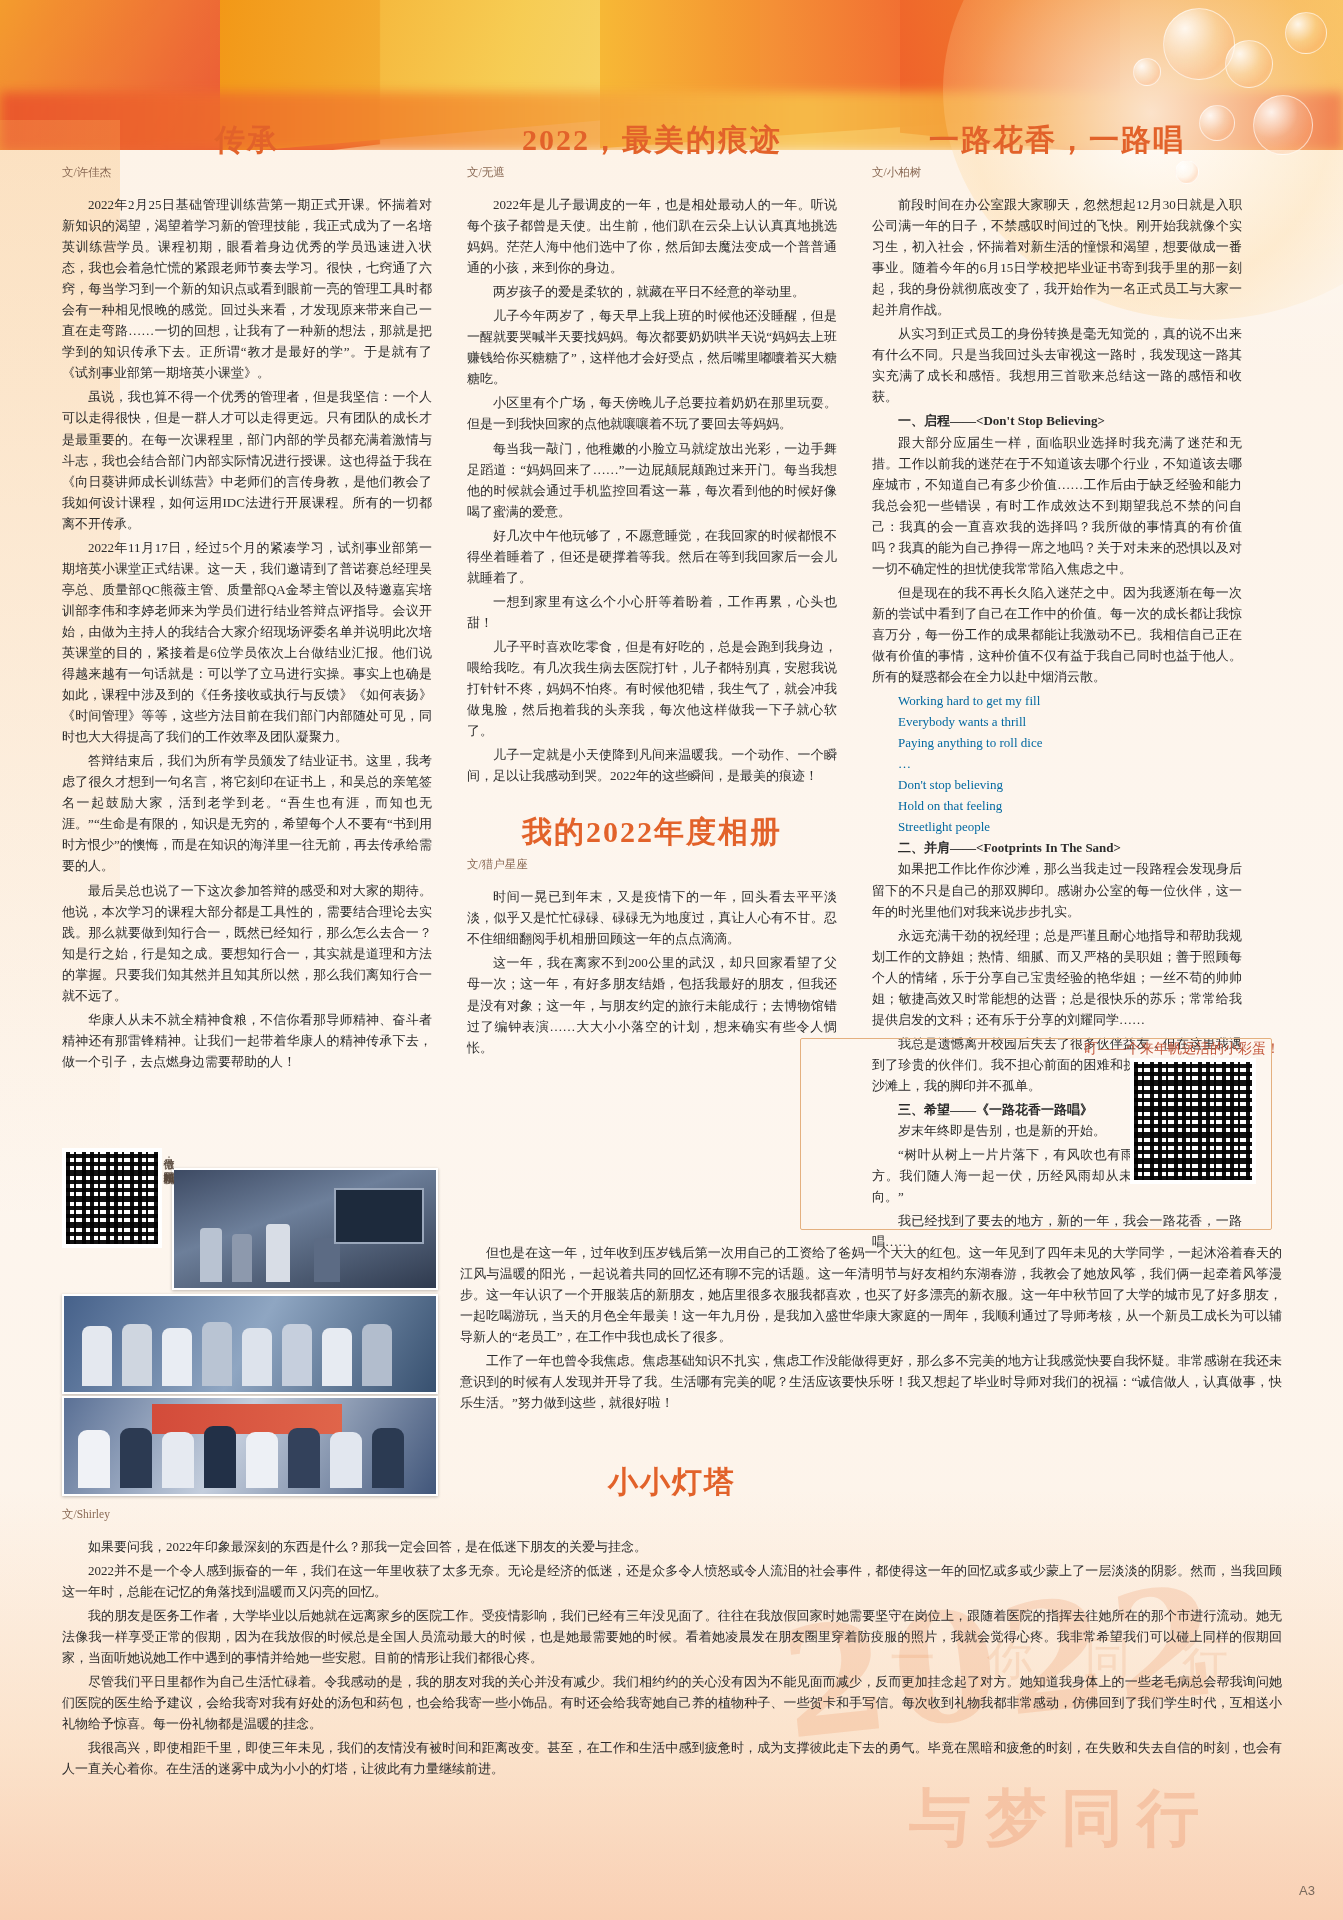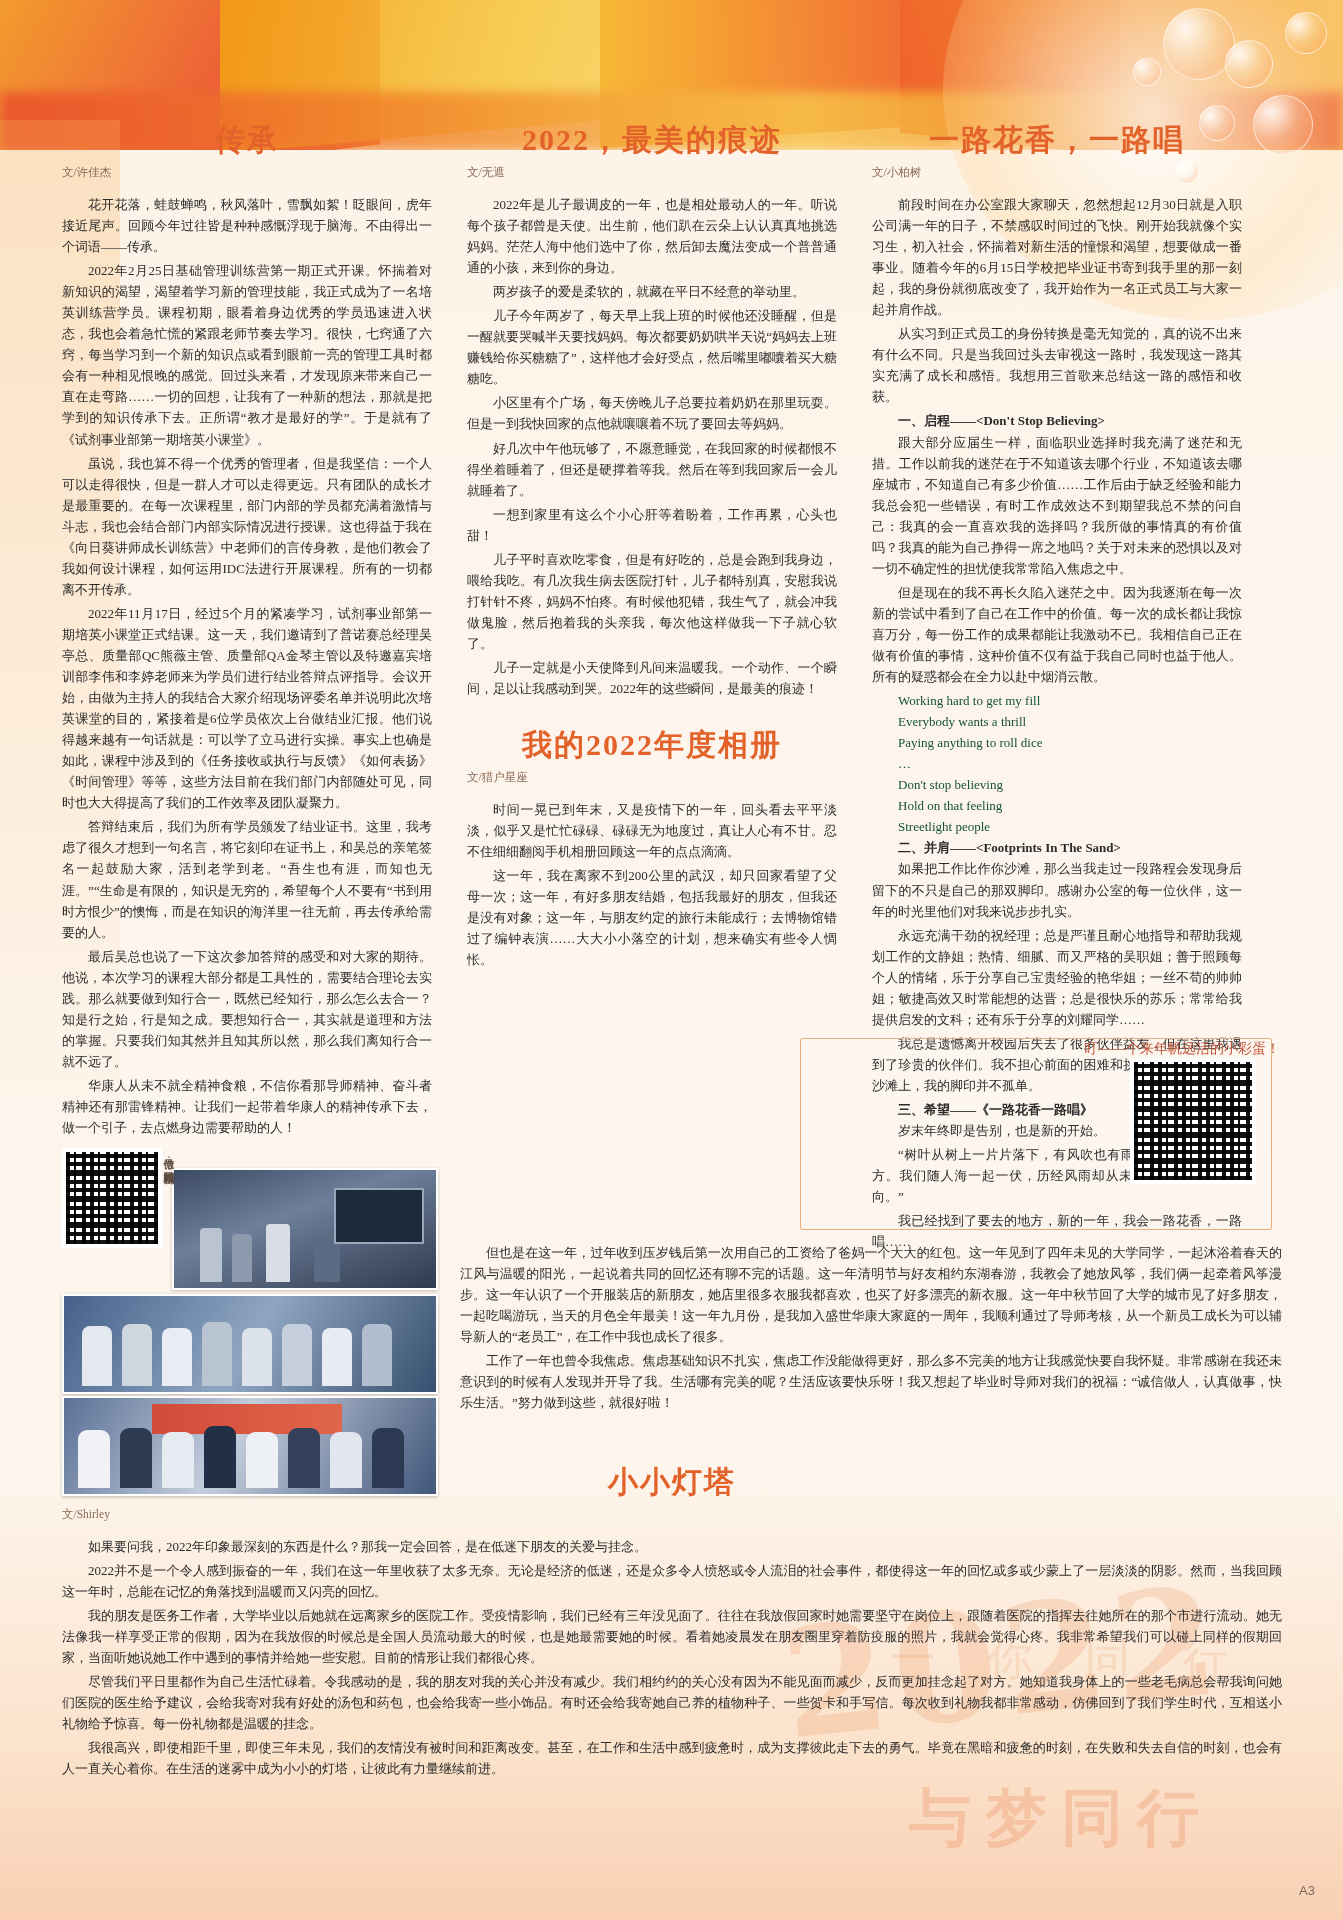--- a/index.html
+++ b/index.html
@@ -49,21 +49,21 @@
 
   
   .sheet{position:absolute;left:0;top:0;width:1343px;height:1920px;}
   .cols{position:absolute;left:62px;top:120px;width:1220px;}
   .col{width:370px;float:left;}
   .col.mid{margin-left:35px;}
   .col.right{margin-left:35px;}
   h1.title{font-size:30px;color:#e2622a;text-align:center;margin:0 0 4px;font-weight:700;letter-spacing:2px;}
   .byline{text-align:left;font-size:11.5px;color:#8a6a55;margin:0 0 14px;}
   p.body{font-size:13px;line-height:1.62;color:#2b2b2b;margin:0 0 3px;text-indent:2em;text-align:justify;}
-  .song{font-size:13px;line-height:1.62;color:#14532d;margin:0;text-indent:2em;}
+  .song{font-size:13px;line-height:1.62;color:#0369a1;margin:0;text-indent:2em;}
   .sec{font-size:13px;line-height:1.62;color:#2b2b2b;margin:0;text-indent:2em;font-weight:700;}
 
   
   .photos{position:absolute;left:62px;top:1168px;width:372px;}
   .ph{position:absolute;border:2px solid #fff;box-shadow:0 1px 3px rgba(0,0,0,.25);}
   .ph1{left:110px;top:0;width:262px;height:118px;
     background:linear-gradient(160deg,#3d4a63,#6d7f9a 40%,#2f3a4e);}
   .ph2{left:0;top:126px;width:372px;height:96px;
     background:linear-gradient(120deg,#46618a,#8fa6c2 50%,#37506f);}
   .ph3{left:0;top:228px;width:372px;height:96px;
@@ -111,36 +111,36 @@
 <div class="bigslogan2">一 你 同 行</div>
 <div class="bigslogan">与梦同行</div>
 
 <div class="sheet">
 
   <div class="cols">
 
     <div class="col left">
       <h1 class="title">传承</h1>
       <div class="byline">文/许佳杰</div>
-      <p class="body">花开花落，蛙鼓蝉鸣，秋风落叶，雪飘如絮！眨眼间，虎年接近尾声。回顾今年过往皆是种种感慨浮现于脑海。不由得出一个词语——传承。</p>
       <p class="body">2022年2月25日基础管理训练营第一期正式开课。怀揣着对新知识的渴望，渴望着学习新的管理技能，我正式成为了一名培英训练营学员。课程初期，眼看着身边优秀的学员迅速进入状态，我也会着急忙慌的紧跟老师节奏去学习。很快，七窍通了六窍，每当学习到一个新的知识点或看到眼前一亮的管理工具时都会有一种相见恨晚的感觉。回过头来看，才发现原来带来自己一直在走弯路……一切的回想，让我有了一种新的想法，那就是把学到的知识传承下去。正所谓“教才是最好的学”。于是就有了《试剂事业部第一期培英小课堂》。</p>
       <p class="body">虽说，我也算不得一个优秀的管理者，但是我坚信：一个人可以走得很快，但是一群人才可以走得更远。只有团队的成长才是最重要的。在每一次课程里，部门内部的学员都充满着激情与斗志，我也会结合部门内部实际情况进行授课。这也得益于我在《向日葵讲师成长训练营》中老师们的言传身教，是他们教会了我如何设计课程，如何运用IDC法进行开展课程。所有的一切都离不开传承。</p>
       <p class="body">2022年11月17日，经过5个月的紧凑学习，试剂事业部第一期培英小课堂正式结课。这一天，我们邀请到了普诺赛总经理吴亭总、质量部QC熊薇主管、质量部QA金琴主管以及特邀嘉宾培训部李伟和李婷老师来为学员们进行结业答辩点评指导。会议开始，由做为主持人的我结合大家介绍现场评委名单并说明此次培英课堂的目的，紧接着是6位学员依次上台做结业汇报。他们说得越来越有一句话就是：可以学了立马进行实操。事实上也确是如此，课程中涉及到的《任务接收或执行与反馈》《如何表扬》《时间管理》等等，这些方法目前在我们部门内部随处可见，同时也大大得提高了我们的工作效率及团队凝聚力。</p>
       <p class="body">答辩结束后，我们为所有学员颁发了结业证书。这里，我考虑了很久才想到一句名言，将它刻印在证书上，和吴总的亲笔签名一起鼓励大家，活到老学到老。“吾生也有涯，而知也无涯。”“生命是有限的，知识是无穷的，希望每个人不要有“书到用时方恨少”的懊悔，而是在知识的海洋里一往无前，再去传承给需要的人。</p>
       <p class="body">最后吴总也说了一下这次参加答辩的感受和对大家的期待。他说，本次学习的课程大部分都是工具性的，需要结合理论去实践。那么就要做到知行合一，既然已经知行，那么怎么去合一？知是行之始，行是知之成。要想知行合一，其实就是道理和方法的掌握。只要我们知其然并且知其所以然，那么我们离知行合一就不远了。</p>
       <p class="body">华康人从未不就全精神食粮，不信你看那导师精神、奋斗者精神还有那雷锋精神。让我们一起带着华康人的精神传承下去，做一个引子，去点燃身边需要帮助的人！</p>
     </div>
 
     <div class="col mid">
       <h1 class="title">2022，最美的痕迹</h1>
       <div class="byline">文/无遮</div>
       <p class="body">2022年是儿子最调皮的一年，也是相处最动人的一年。听说每个孩子都曾是天使。出生前，他们趴在云朵上认认真真地挑选妈妈。茫茫人海中他们选中了你，然后卸去魔法变成一个普普通通的小孩，来到你的身边。</p>
       <p class="body">两岁孩子的爱是柔软的，就藏在平日不经意的举动里。</p>
       <p class="body">儿子今年两岁了，每天早上我上班的时候他还没睡醒，但是一醒就要哭喊半天要找妈妈。每次都要奶奶哄半天说“妈妈去上班赚钱给你买糖糖了”，这样他才会好受点，然后嘴里嘟囔着买大糖糖吃。</p>
       <p class="body">小区里有个广场，每天傍晚儿子总要拉着奶奶在那里玩耍。但是一到我快回家的点他就嚷嚷着不玩了要回去等妈妈。</p>
+      <p class="body">每当我一敲门，他稚嫩的小脸立马就绽放出光彩，一边手舞足蹈道：“妈妈回来了……”一边屁颠屁颠跑过来开门。每当我想他的时候就会通过手机监控回看这一幕，每次看到他的时候好像喝了蜜满的爱意。</p>
       <p class="body">好几次中午他玩够了，不愿意睡觉，在我回家的时候都恨不得坐着睡着了，但还是硬撑着等我。然后在等到我回家后一会儿就睡着了。</p>
       <p class="body">一想到家里有这么个小心肝等着盼着，工作再累，心头也甜！</p>
       <p class="body">儿子平时喜欢吃零食，但是有好吃的，总是会跑到我身边，喂给我吃。有几次我生病去医院打针，儿子都特别真，安慰我说打针针不疼，妈妈不怕疼。有时候他犯错，我生气了，就会冲我做鬼脸，然后抱着我的头亲我，每次他这样做我一下子就心软了。</p>
       <p class="body">儿子一定就是小天使降到凡间来温暖我。一个动作、一个瞬间，足以让我感动到哭。2022年的这些瞬间，是最美的痕迹！</p>
 
       <h1 class="title" style="margin-top:26px;">我的2022年度相册</h1>
       <div class="byline">文/猎户星座</div>
       <p class="body">时间一晃已到年末，又是疫情下的一年，回头看去平平淡淡，似乎又是忙忙碌碌、碌碌无为地度过，真让人心有不甘。忍不住细细翻阅手机相册回顾这一年的点点滴滴。</p>
       <p class="body">这一年，我在离家不到200公里的武汉，却只回家看望了父母一次；这一年，有好多朋友结婚，包括我最好的朋友，但我还是没有对象；这一年，与朋友约定的旅行未能成行；去博物馆错过了编钟表演……大大小小落空的计划，想来确实有些令人惆怅。</p>
     </div>

